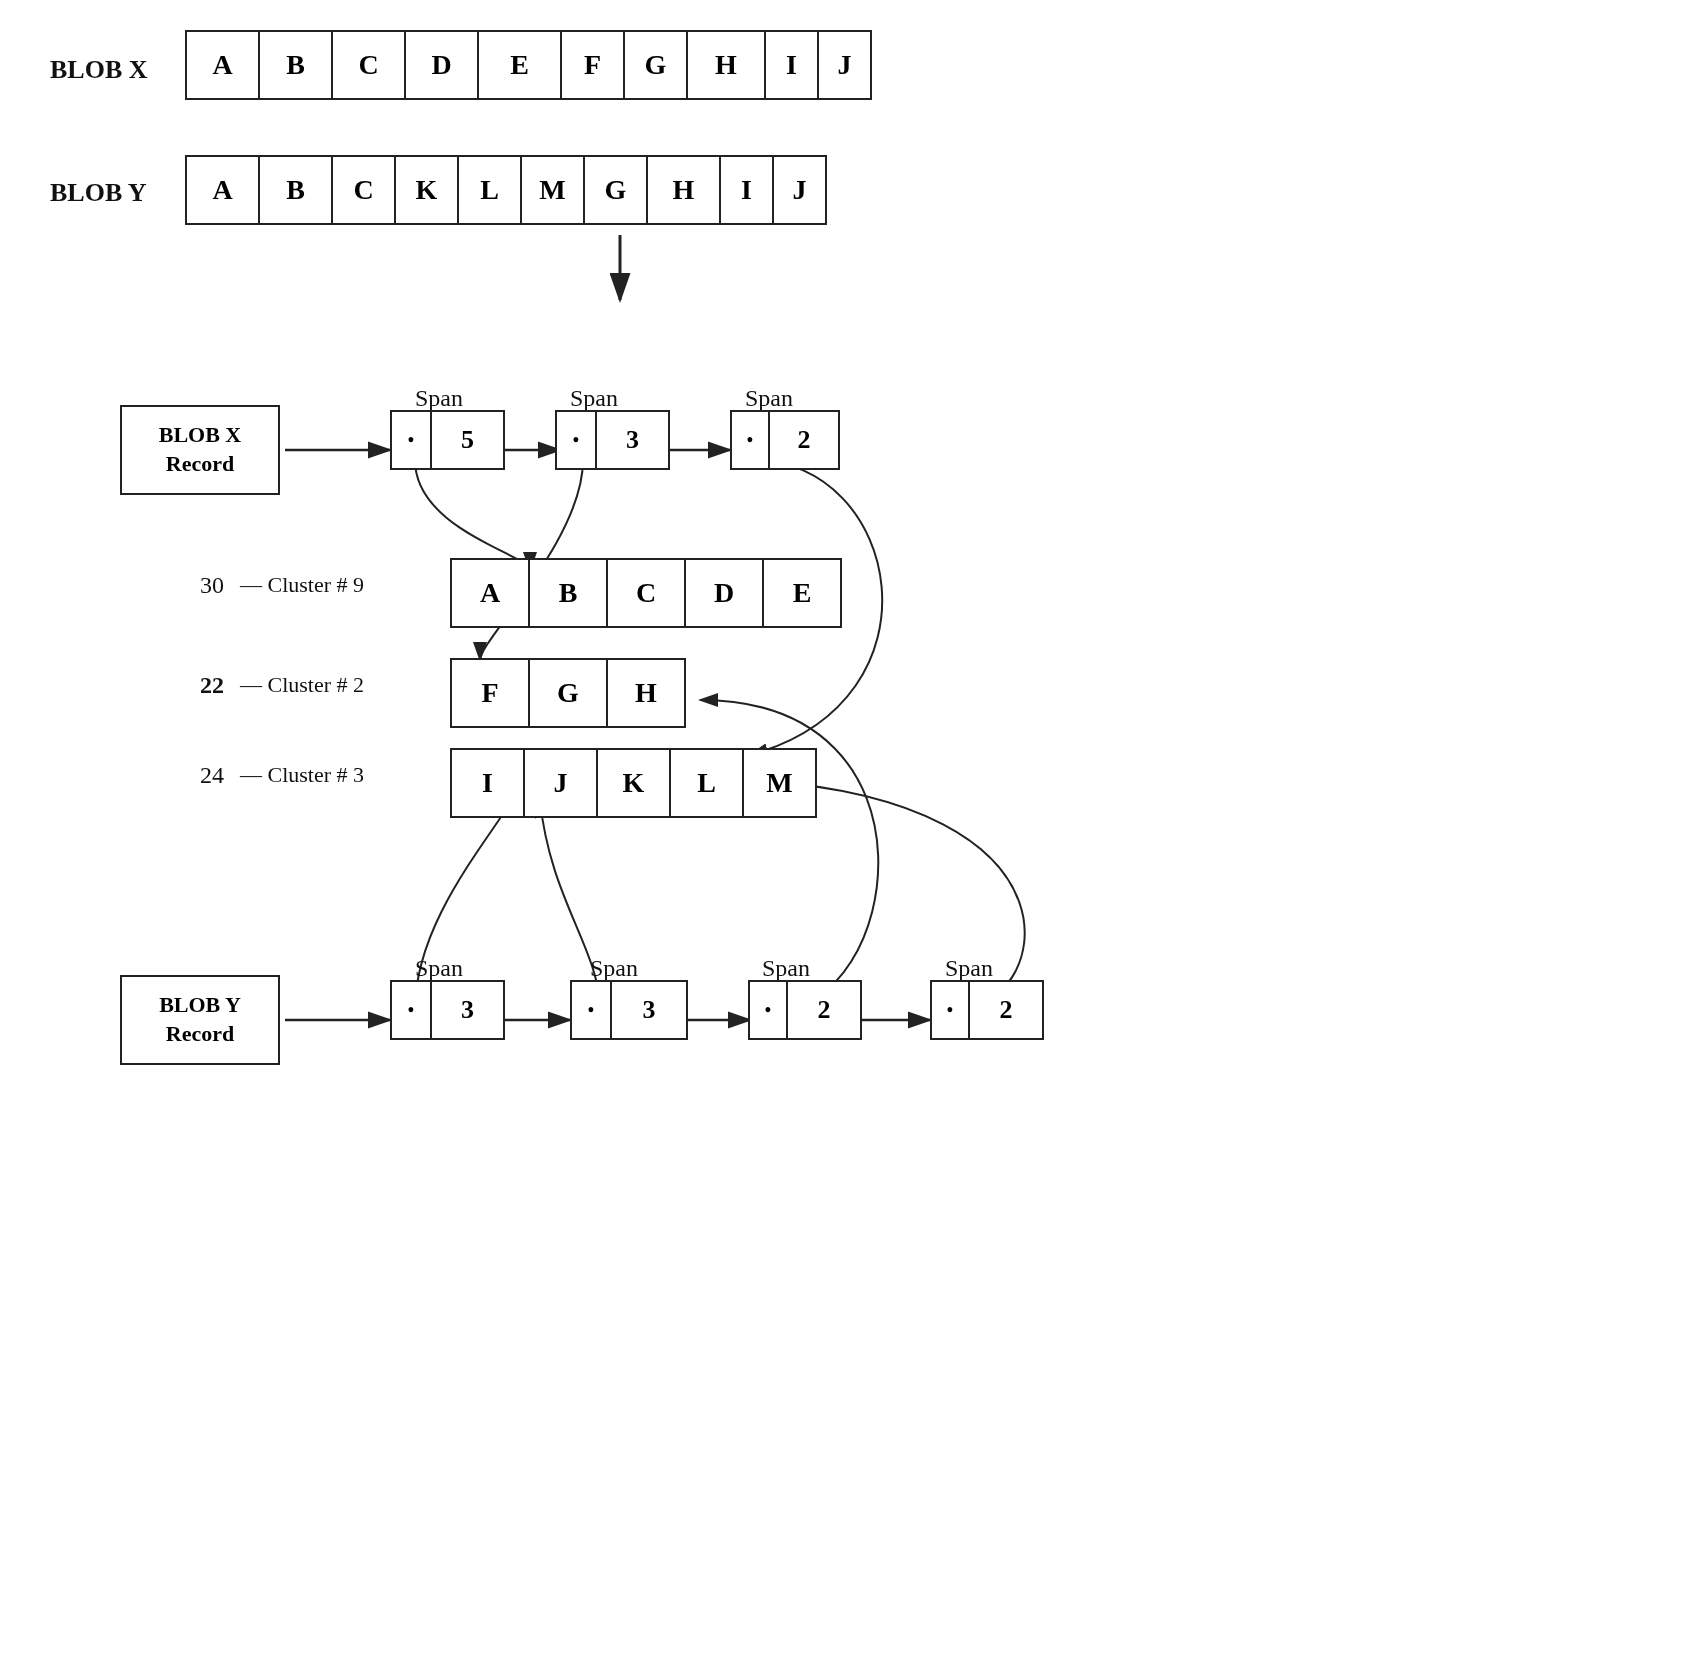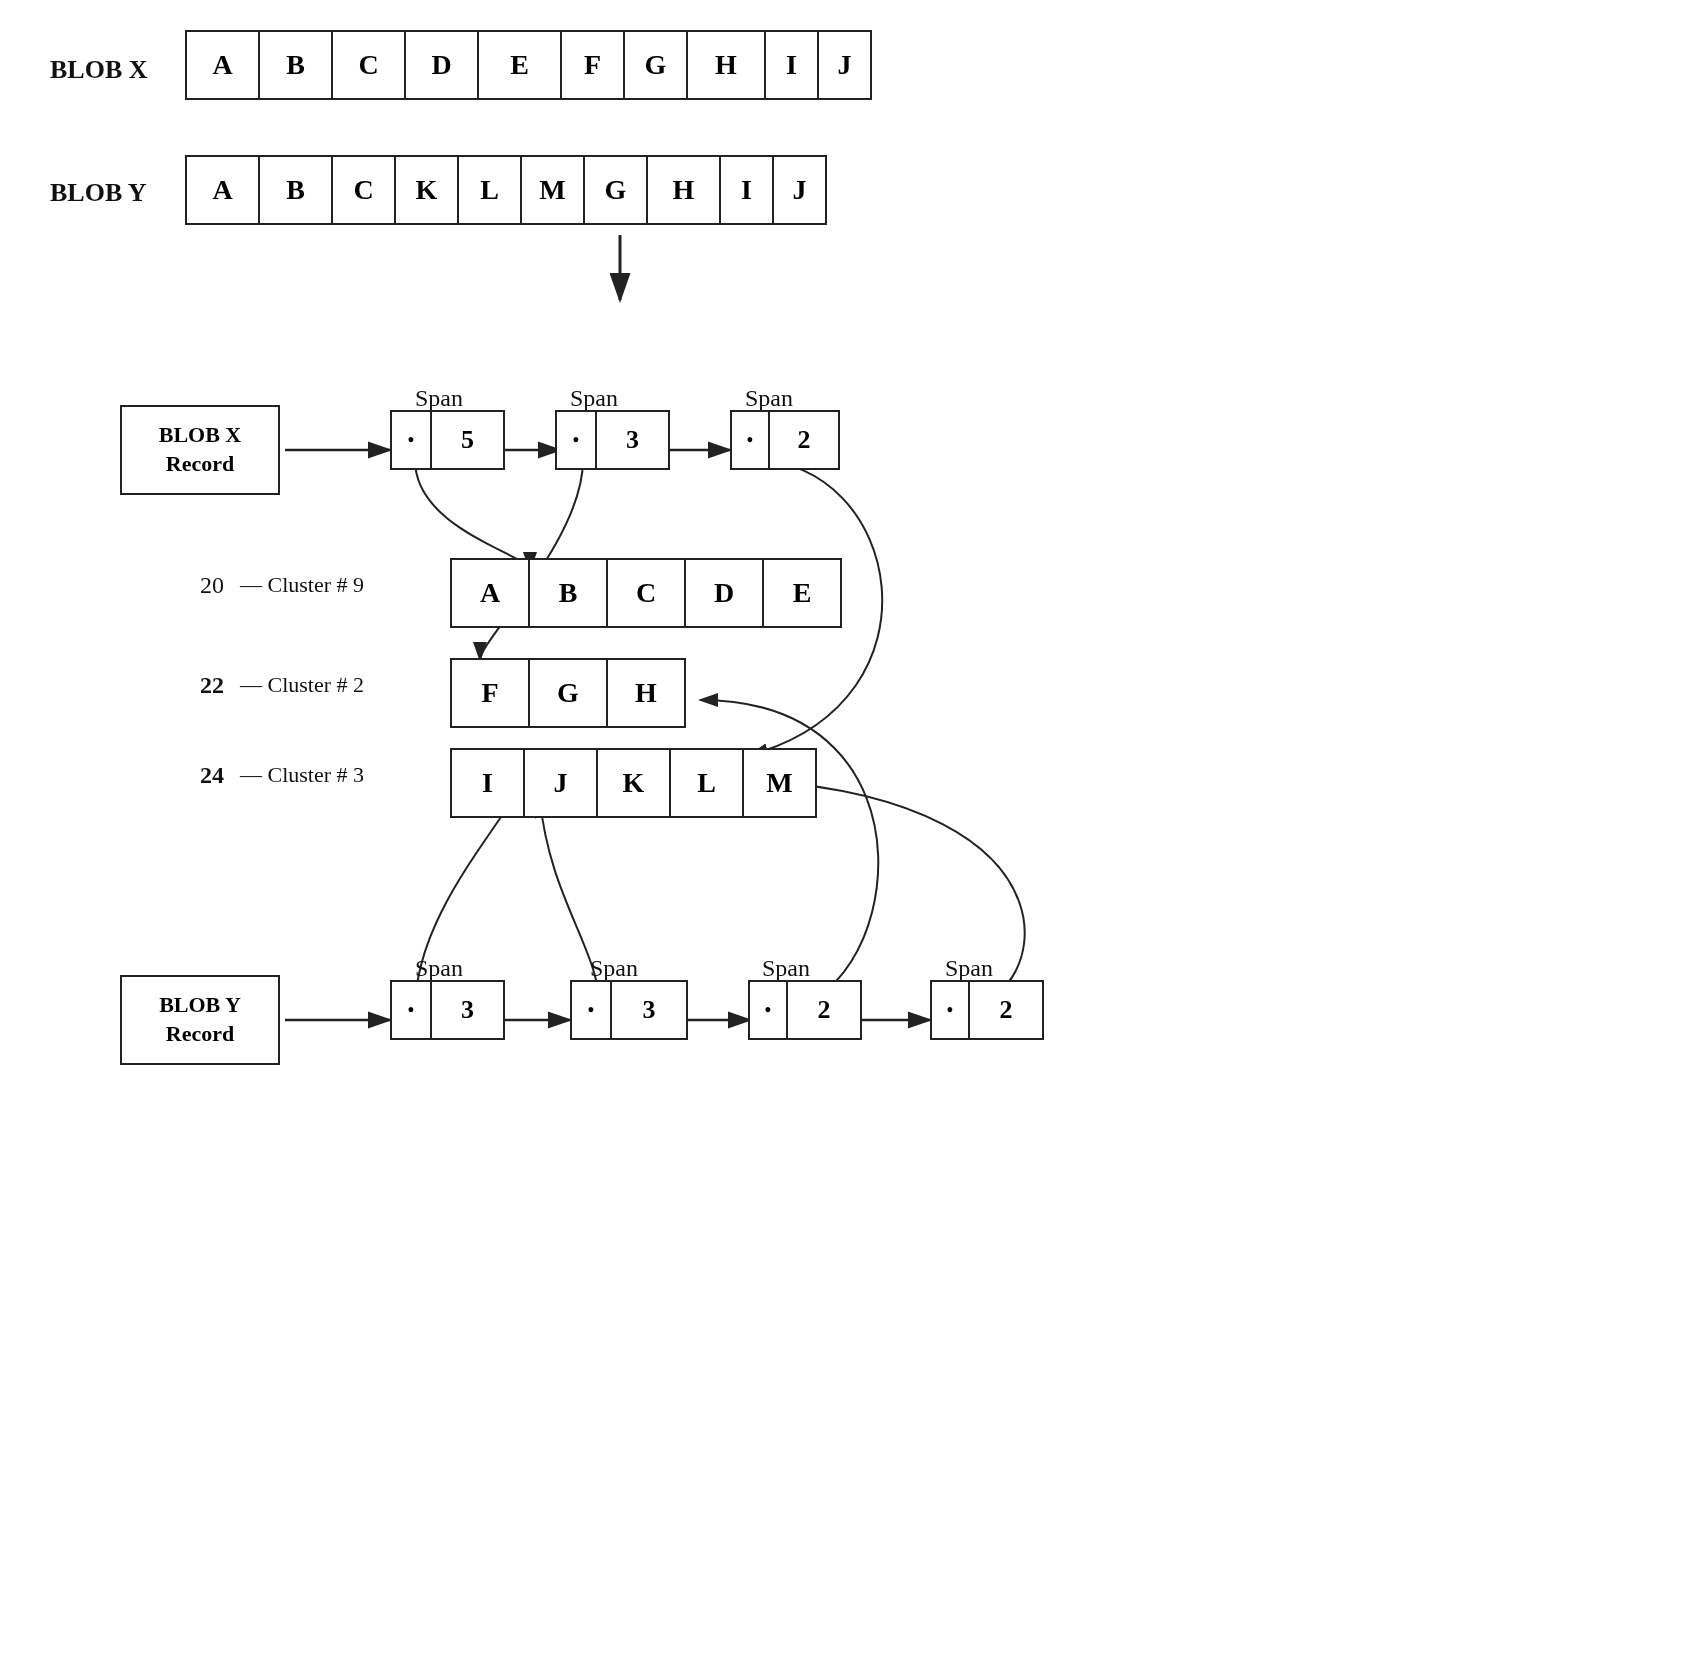--- a/index.html
+++ b/index.html
@@ -150,41 +150,41 @@
     <div style="flex:1; display:flex; align-items:center; justify-content:center; font-size:26px; font-weight:bold;">3</div>
   </div>
 
   <div class="label" style="top:385px; left:745px; font-weight:normal; font-size:24px;">Span</div>
 
   <div class="box" style="top:410px; left:730px; width:110px; height:60px; display:flex; flex-direction:row; padding:0;">
     <div style="width:38px; height:100%; border-right:2px solid #222; display:flex; align-items:center; justify-content:center; font-size:18px;">•</div>
     <div style="flex:1; display:flex; align-items:center; justify-content:center; font-size:26px; font-weight:bold;">2</div>
   </div>
 
-  <div class="label" style="top:572px; left:200px; font-size:24px; font-weight:normal;">20</div>
+  <div class="label" style="top:572px; left:200px; font-size:24px; font-weight:normal;">30</div>
   <div class="label" style="top:572px; left:240px; font-size:22px; font-weight:normal;">— Cluster # 9</div>
 
   <div class="cell-row" style="top:558px; left:450px;">
     <div class="cell" style="width:80px;height:70px;">A</div>
     <div class="cell" style="width:80px;height:70px; margin-left:-2px;">B</div>
     <div class="cell" style="width:80px;height:70px; margin-left:-2px;">C</div>
     <div class="cell" style="width:80px;height:70px; margin-left:-2px;">D</div>
     <div class="cell" style="width:80px;height:70px; margin-left:-2px;">E</div>
   </div>
 
   <div class="label" style="top:672px; left:200px; font-size:24px; font-weight:bold;">22</div>
   <div class="label" style="top:672px; left:240px; font-size:22px; font-weight:normal;text-align:center;">— Cluster # 2</div>
 
   <div class="cell-row" style="top:658px; left:450px;">
     <div class="cell" style="width:80px;height:70px;">F</div>
     <div class="cell" style="width:80px;height:70px; margin-left:-2px;">G</div>
     <div class="cell" style="width:80px;height:70px; margin-left:-2px;">H</div>
   </div>
 
-  <div class="label" style="top:762px; left:200px; font-size:24px; font-weight:bold;">24</div>
+  <div class="label" style="top:762px; left:200px; font-size:24px; font-weight:normal;">24</div>
   <div class="label" style="top:762px; left:240px; font-size:22px; font-weight:normal;">— Cluster # 3</div>
 
   <div class="cell-row" style="top:748px; left:450px;">
     <div class="cell" style="width:75px;height:70px;">I</div>
     <div class="cell" style="width:75px;height:70px; margin-left:-2px;">J</div>
     <div class="cell" style="width:75px;height:70px; margin-left:-2px;">K</div>
     <div class="cell" style="width:75px;height:70px; margin-left:-2px;">L</div>
     <div class="cell" style="width:75px;height:70px; margin-left:-2px;">M</div>
   </div>
 

